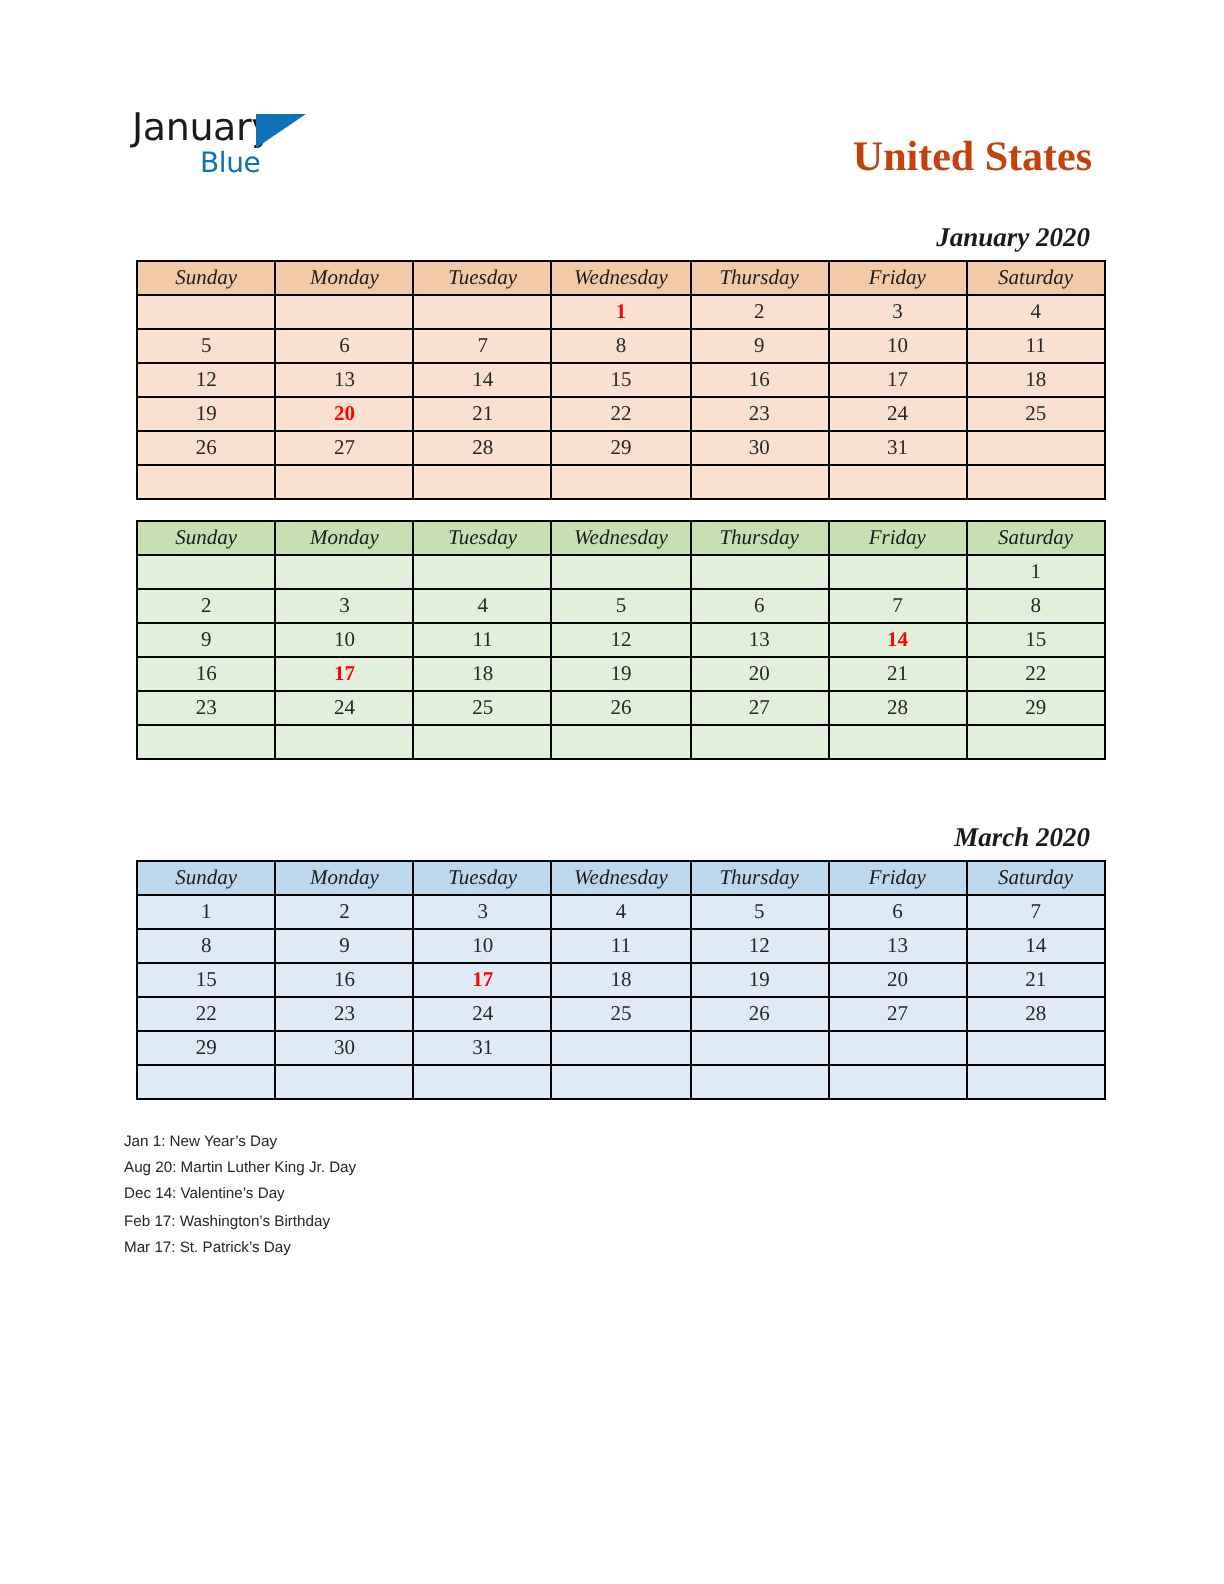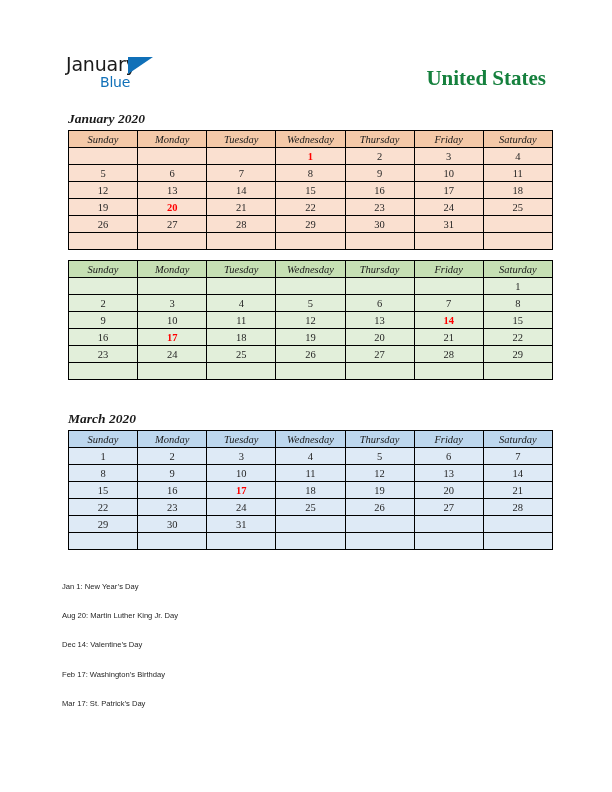--- a/index.html
+++ b/index.html
@@ -59,42 +59,42 @@
     border-left: 25px solid #1070b8;
     border-bottom: 17px solid transparent;
   }
   #country-title {
     position: absolute;
     right: 66px;
     top: 66px;
     font-family: "Liberation Serif", serif;
     font-weight: bold;
     font-size: 21px;
-    color: #15803d;
+    color: #c2410c;
     text-align: right;
     white-space: nowrap;
   }
 
   
   .month-block {
     position: absolute;
     left: 68px;
     width: 477px;
   }
   #month-jan { top: 110px; }
   #month-feb { top: 260px; }
   #month-mar { top: 410px; }
 
   .month-title {
     font-family: "Liberation Serif", serif;
     font-weight: bold;
     font-style: italic;
     font-size: 13.5px;
     color: #1a1a1a;
-    text-align: left;
+    text-align: right;
     height: 20px;
     line-height: 18px;
     margin: 0;
   }
 
   table.calendar {
     border-collapse: collapse;
     width: 477px;
     table-layout: fixed;
     border: 1px solid #000000;
@@ -141,21 +141,20 @@
     left: 62px;
     top: 564px;
     width: 400px;
   }
   #holiday-legend .legend-item {
     font-family: "Liberation Sans", sans-serif;
     font-size: 7.6px;
     color: #262626;
     line-height: 13.2px;
     white-space: nowrap;
-    margin-top: 16px;
   }
 </style>
 </head>
 <body>
 
 <div id="page-header">
 
   <div id="brand-logo">
     <span class="logo-general">January</span>
     <span class="logo-triangle"></span>

